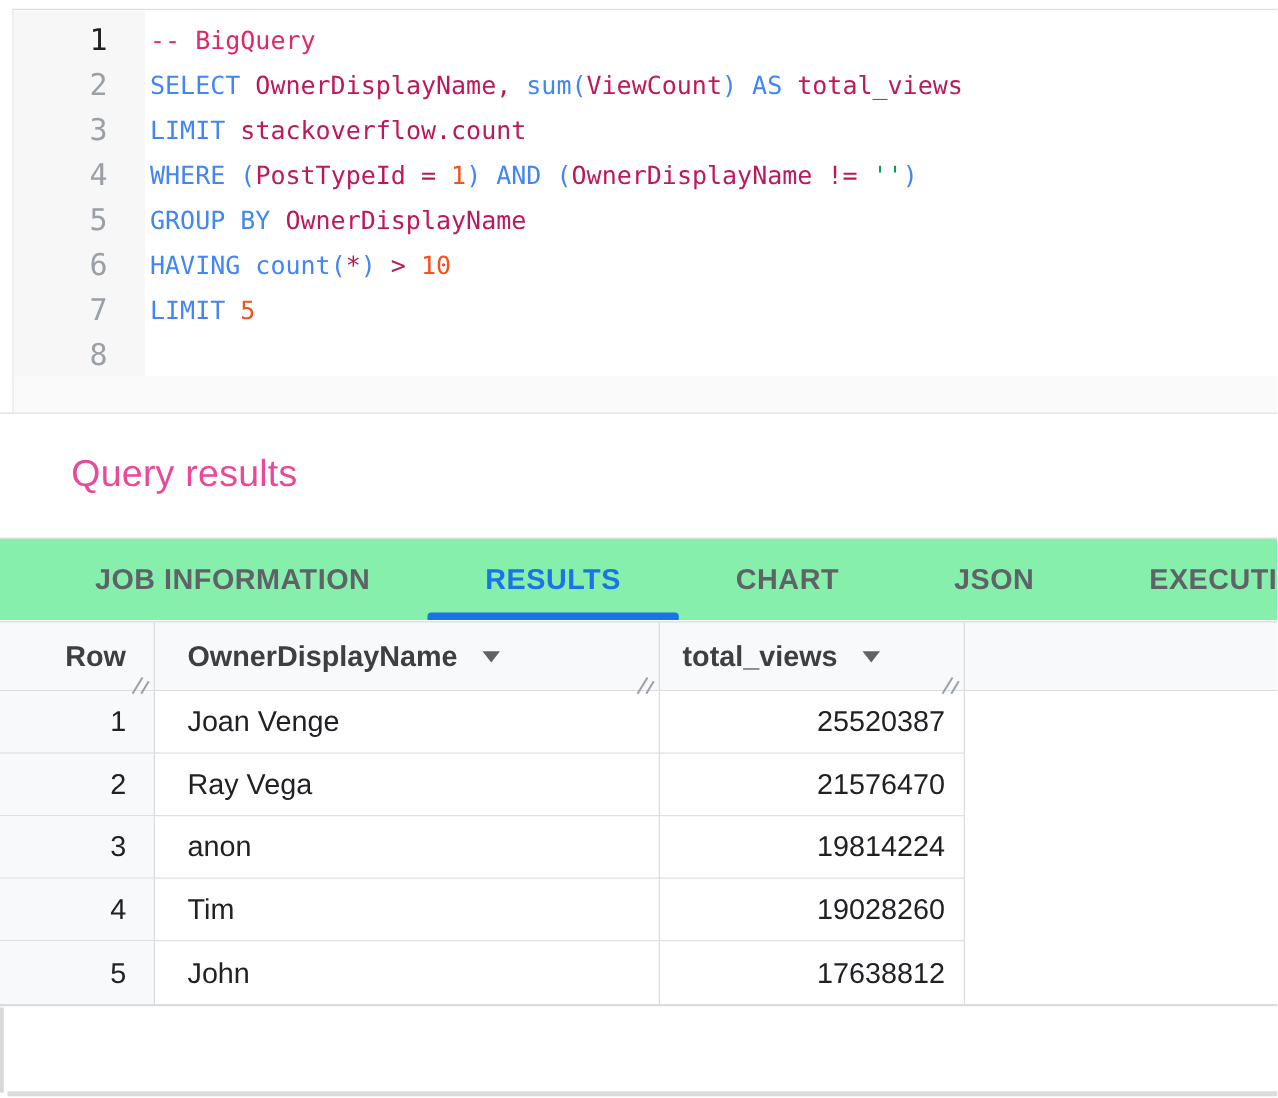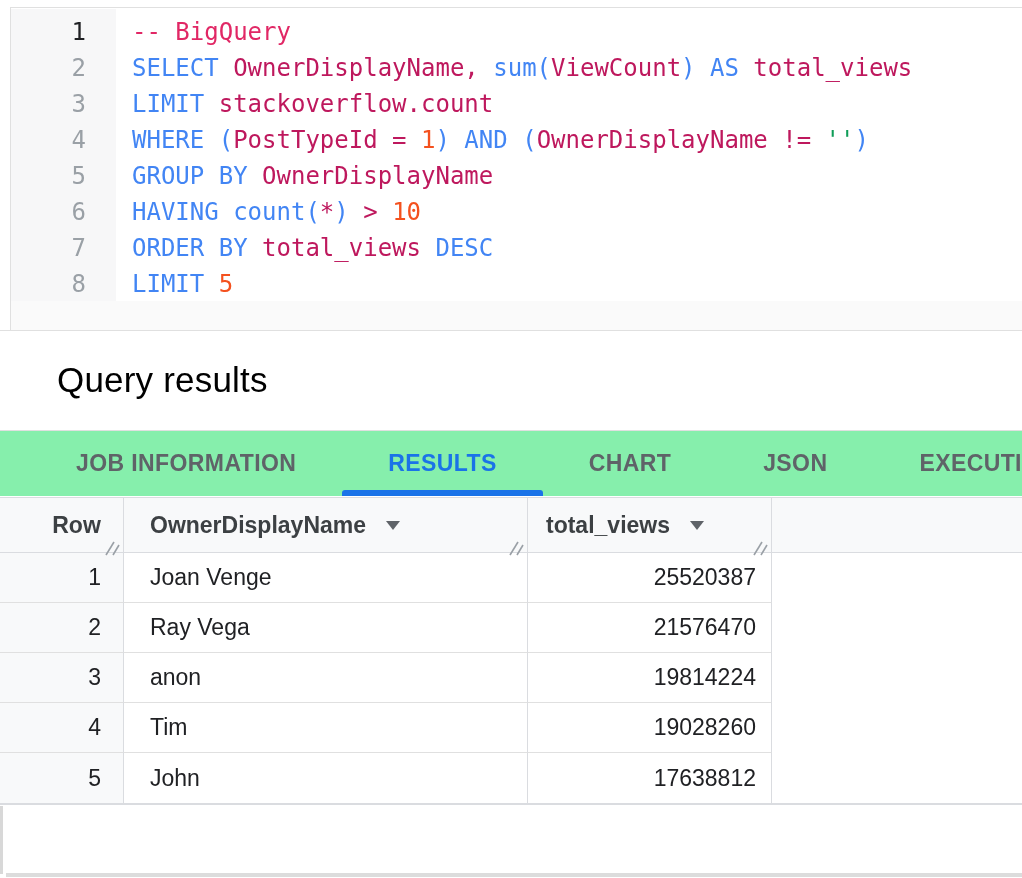--- a/index.html
+++ b/index.html
@@ -9,33 +9,33 @@
   
   .editor { position:absolute; left:10px; top:7px; right:0; height:323px;
             border-top:1px solid #e0e0e0; border-left:1px solid #e0e0e0; background:#ffffff; }
   .gutter { position:absolute; left:0; top:1px; width:105px; height:293px;
             background:#f7f7f8; padding-top:5px; }
   .ln { height:36px; line-height:36px; text-align:right; padding-right:30px;
         font-family:"DejaVu Sans Mono", monospace; font-size:24px; color:#9aa0a6; }
   .ln.active { color:#202124; }
   .code-area { position:absolute; left:109px; top:1px; right:0; padding-top:5px; cursor:text; }
   .code-line { height:36px; line-height:36px; white-space:pre;
-               font-family:"DejaVu Sans Mono", monospace; font-size:24px; color:#202124;margin-left:12px; }
+               font-family:"DejaVu Sans Mono", monospace; font-size:20px; color:#202124; }
   .tok-k { color:#4285f4; }
   .tok-c { color:#e12765; }
   .tok-n { color:#f4511e; }
   .tok-s { color:#0f9d58; }
   .tok-p { color:#be185d; }
   .editor-footer { position:absolute; left:0; right:0; bottom:0; height:29px; background:#fafafa; }
 
   
   .results-head { position:absolute; top:330px; left:0; right:0; height:101px;
                   border-top:1px solid #e0e0e0; border-bottom:1px solid #e0e0e0; background:#ffffff; }
-  .results-title { position:absolute; left:57px; top:30px; font-size:35px; line-height:38px;
-                   color:#000000; letter-spacing:0.2px; }
+  .results-title { position:absolute; left:57px; top:30px; font-size:30px; line-height:38px;
+                   color:#ec4899; letter-spacing:0.2px; }
 
   
   .tabs { position:absolute; top:431px; left:0; right:0; height:65px;
           display:flex; padding-left:30px; overflow:hidden; background:#86efac; }
   .tab { position:relative; display:flex; align-items:center; justify-content:center;
          padding:0 46px; font-size:23px; font-weight:bold; letter-spacing:0.4px;
          color:#5f6368; white-space:nowrap; cursor:pointer; }
   .tab.active { color:#1a73e8; }
   .tab .underline { position:absolute; left:0; right:0; bottom:0; height:6px;
                     background:#1a73e8; border-radius:3px 3px 0 0; }
@@ -84,21 +84,20 @@
         <div class="ln">7</div>
         <div class="ln">8</div>
       </div>
     <div class="code-area">
         <div class="code-line"><span class="tok-c">-- BigQuery</span></div>
         <div class="code-line"><span class="tok-k">SELECT</span><span class="tok-p"> OwnerDisplayName, </span><span class="tok-k">sum(</span><span class="tok-p">ViewCount</span><span class="tok-k">)</span><span class="tok-p"> </span><span class="tok-k">AS</span><span class="tok-p"> total_views</span></div>
         <div class="code-line"><span class="tok-k">LIMIT</span><span class="tok-p"> stackoverflow.count</span></div>
         <div class="code-line"><span class="tok-k">WHERE</span><span class="tok-p"> </span><span class="tok-k">(</span><span class="tok-p">PostTypeId = </span><span class="tok-n">1</span><span class="tok-k">)</span><span class="tok-p"> </span><span class="tok-k">AND</span><span class="tok-p"> </span><span class="tok-k">(</span><span class="tok-p">OwnerDisplayName != </span><span class="tok-s">''</span><span class="tok-k">)</span></div>
         <div class="code-line"><span class="tok-k">GROUP BY</span><span class="tok-p"> OwnerDisplayName</span></div>
         <div class="code-line"><span class="tok-k">HAVING</span><span class="tok-p"> </span><span class="tok-k">count(</span><span class="tok-p">*</span><span class="tok-k">)</span><span class="tok-p"> &gt; </span><span class="tok-n">10</span></div>
-        <div class="code-line"><span class="tok-k">ORDER BY</span><span class="tok-p"> total_views </span><span class="tok-k">DESC</span></div>
         <div class="code-line"><span class="tok-k">LIMIT</span><span class="tok-p"> </span><span class="tok-n">5</span></div>
       </div>
     <div class="editor-footer"></div>
   </div>
 
   <div class="results-head">
     <div class="results-title">Query results</div>
   </div>
 
   <div class="tabs">

